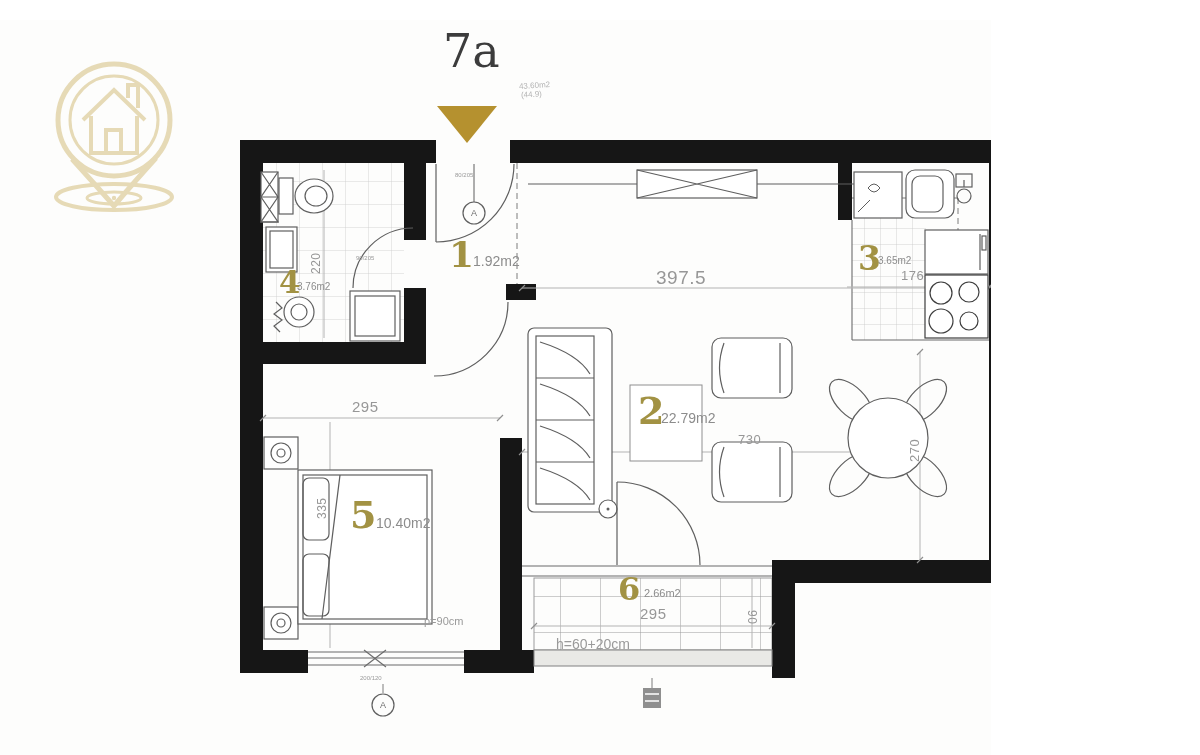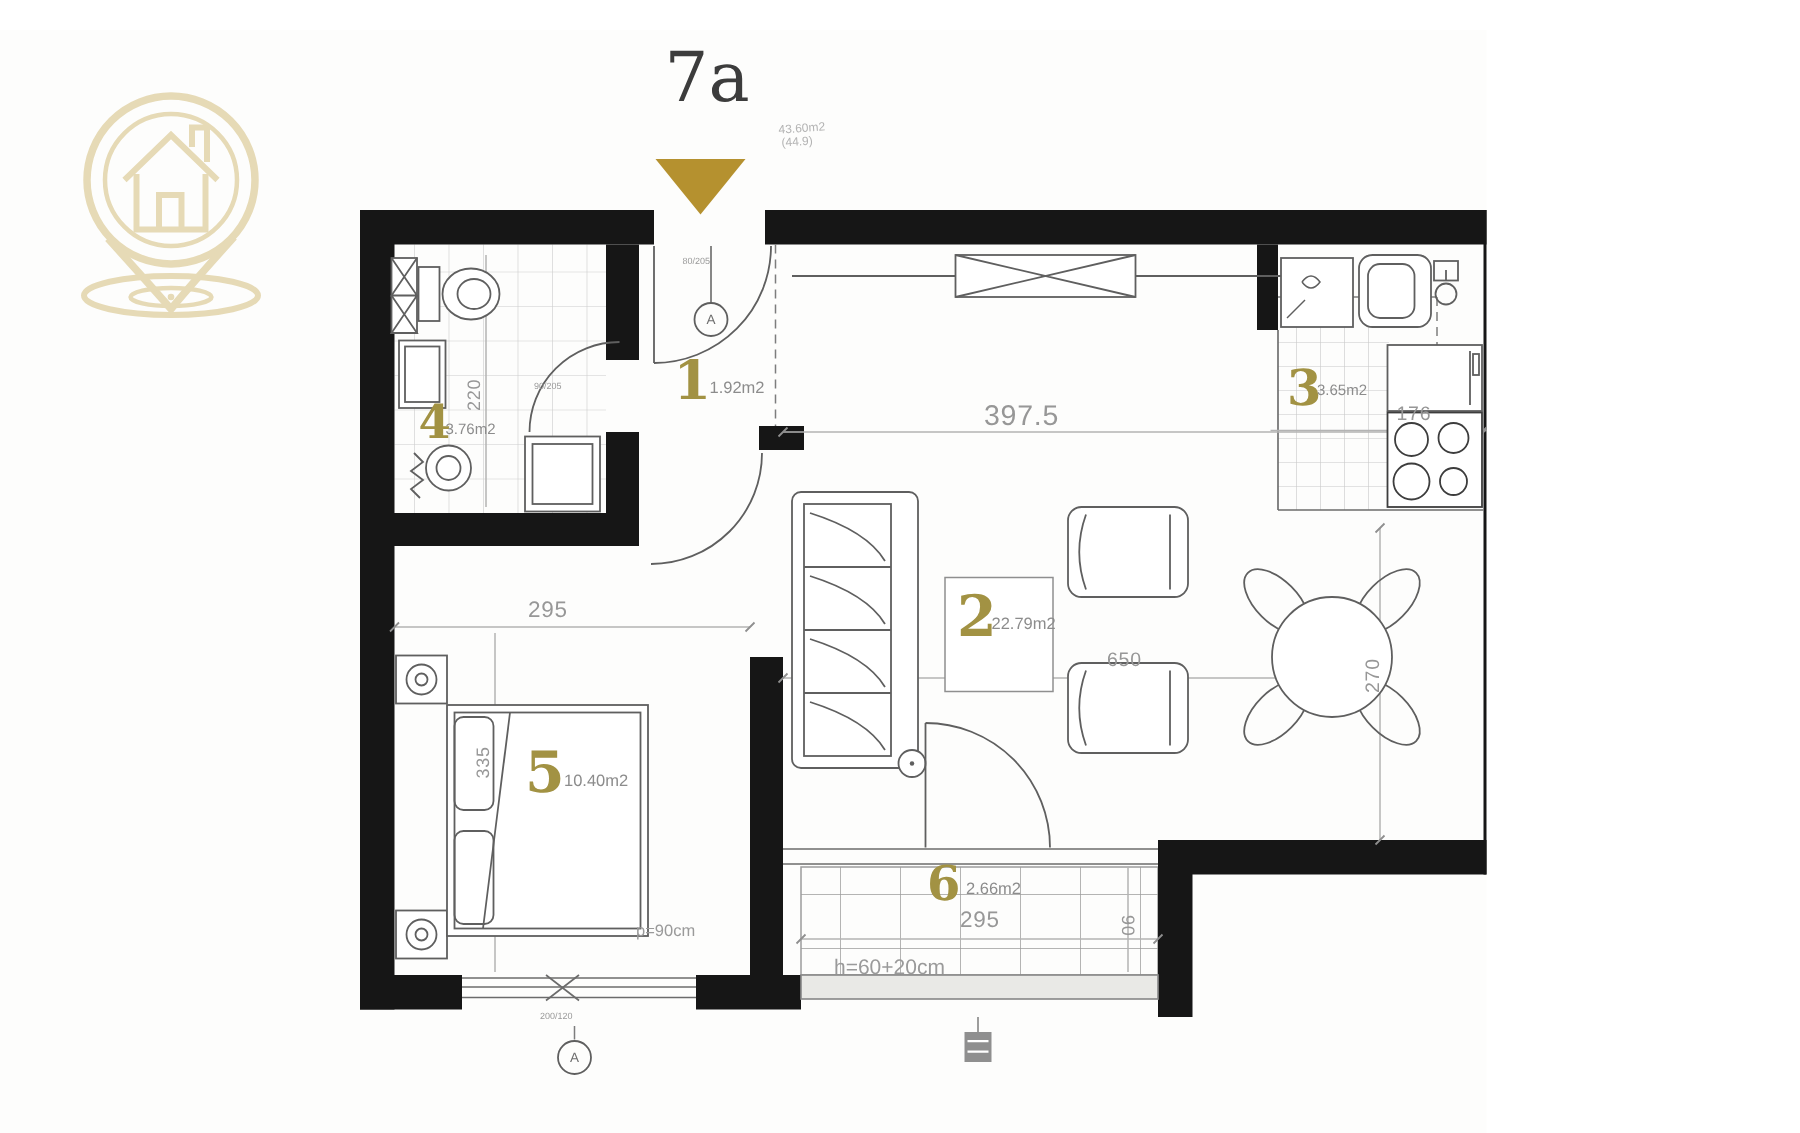--- a/index.html
+++ b/index.html
@@ -1,21 +1,21 @@
 <!DOCTYPE html>
 <html><head>
 <meta charset="utf-8">
 <style>
   html,body{margin:0;padding:0;background:#ffffff;}
   #stage{position:relative;width:991px;height:755px;background:#fdfdfc;overflow:hidden;
          font-family:"Liberation Sans",sans-serif;margin-top:20px;}
   svg{position:absolute;left:0;top:0;}
   .txt{position:absolute;color:#8c8c8c;white-space:nowrap;line-height:1;}
   .num{font-family:"DejaVu Serif",serif;color:#a29243;font-weight:bold;}
-  .area{font-size:11px;color:#8c8c8c;}
+  .area{font-size:14px;color:#8c8c8c;}
   .dim{font-size:14px;color:#979797;letter-spacing:.5px;}
   .rot-ccw{transform:rotate(-90deg);transform-origin:0 0;}
   .rot-cw{transform:rotate(90deg);transform-origin:0 0;}
   .tiny{font-size:6px;color:#9a9a9a;}
   .marker{font-size:9px;color:#6e6e6e;}
   .title{font-family:"DejaVu Serif",serif;font-size:46px;color:#3c3c3c;}
   .note{font-size:8px;color:#b3b3b3;transform:rotate(-4deg);}
   .tri{position:absolute;width:0;height:0;border-left:30px solid transparent;
        border-right:30px solid transparent;border-top:37px solid #b5912f;}
   .botstrip{position:absolute;left:0;top:748px;width:1200px;height:7px;background:#ebebe9;}
@@ -268,23 +268,23 @@
   <span class="txt area" style="left:297px;top:262px;font-size:10px">3.76m2</span>
 
   <span class="txt num" style="left:350px;top:476px;font-size:38px">5</span>
   <span class="txt area" style="left:376px;top:496px">10.40m2</span>
 
   <span class="txt num" style="left:618px;top:553px;font-size:32px">6</span>
   <span class="txt area" style="left:644px;top:568px;font-size:11px">2.66m2</span>
 
   <span class="txt dim" style="left:656px;top:248px;font-size:19px">397.5</span>
   <span class="txt dim" style="left:352px;top:379px;font-size:15px">295</span>
-  <span class="txt dim" style="left:738px;top:413px;font-size:13px">650</span>
+  <span class="txt dim" style="left:738px;top:413px;font-size:13px">730</span>
   <span class="txt dim rot-ccw" style="left:908px;top:442px;font-size:13px">270</span>
-  <span class="txt dim" style="left:931px;top:249px;font-size:13px">176</span>
+  <span class="txt dim" style="left:901px;top:249px;font-size:13px">176</span>
   <span class="txt dim rot-ccw" style="left:310px;top:254px;font-size:12px">220</span>
   <span class="txt dim rot-ccw" style="left:316px;top:499px;font-size:12px">335</span>
   <span class="txt dim" style="left:640px;top:586px;font-size:15px">295</span>
   <span class="txt dim rot-cw" style="left:758px;top:590px;font-size:12px">90</span>
   <span class="txt" style="left:424px;top:596px;font-size:11px;color:#9a9a9a">p=90cm</span>
   <span class="txt" style="left:556px;top:617px;font-size:14px;color:#9a9a9a">h=60+20cm</span>
 
   <span class="txt tiny" style="left:455px;top:152px">80/205</span>
   <span class="txt tiny" style="left:356px;top:235px">90/205</span>
   <span class="txt tiny" style="left:360px;top:655px">200/120</span>

